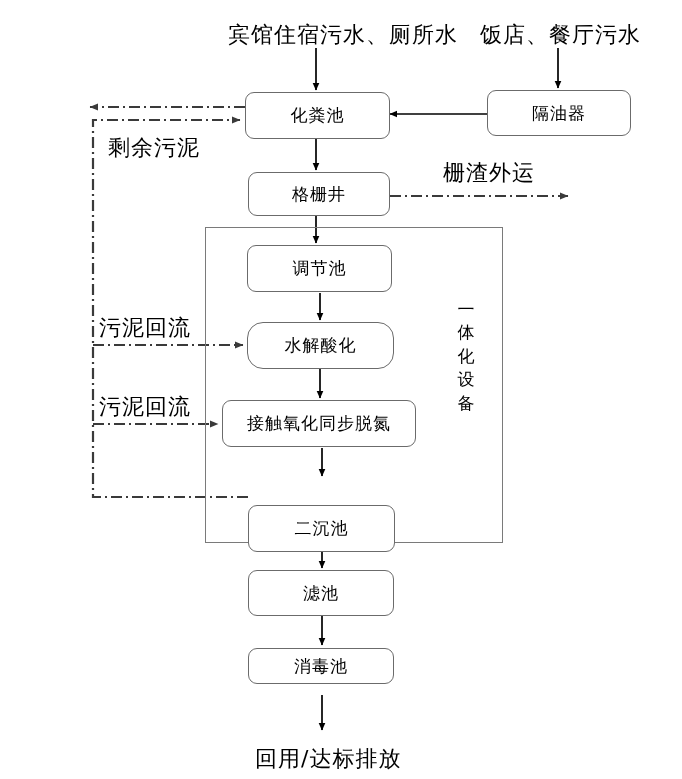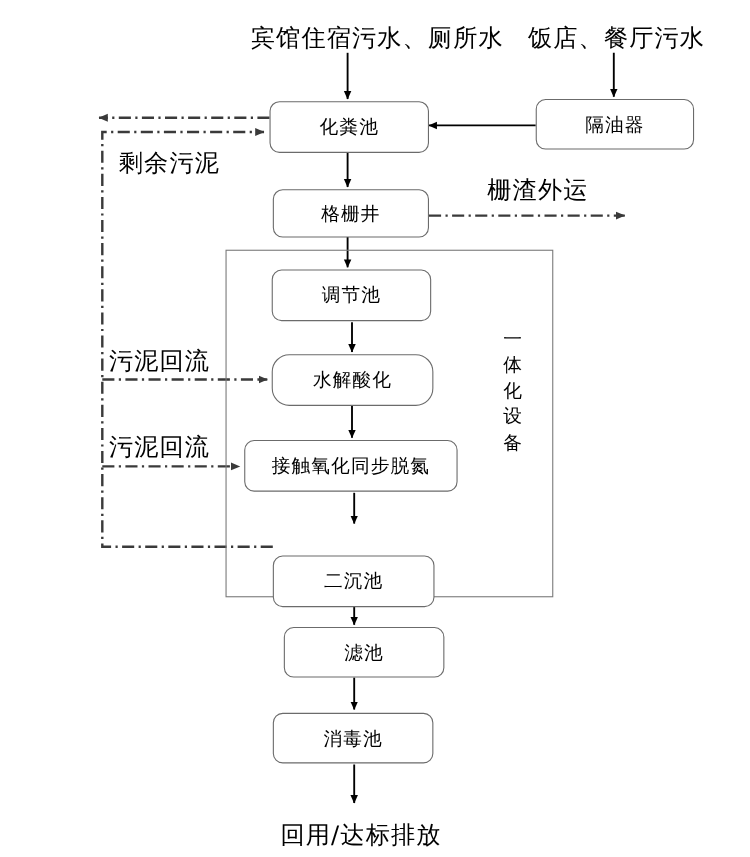--- a/index.html
+++ b/index.html
@@ -163,23 +163,23 @@
   </div>
 
   <div class="node" style="left:247px; top:245px; width:145px; height:47px;">调节池</div>
 
   <div class="node" style="left:247px; top:322px; width:147px; height:47px;border-radius:16px;">水解酸化</div>
 
   <div class="node" style="left:222px; top:400px; width:194px; height:47px;">接触氧化同步脱氮</div>
 
   <div class="node" style="left:248px; top:477px; width:147px; height:47px;margin-top:28px;">二沉池</div>
 
-  <div class="node" style="left:248px; top:570px; width:146px; height:46px;margin-left:10px;">滤池</div>
+  <div class="node" style="left:248px; top:570px; width:146px; height:46px;">滤池</div>
 
-  <div class="node" style="left:248px; top:648px; width:146px; height:46px;">消毒池</div>
+  <div class="node" style="left:248px; top:648px; width:146px; height:36px;">消毒池</div>
 
 
   <div class="free-label" style="left:108px; top:133px;">剩余污泥</div>
 
   <div class="free-label" style="left:443px; top:158px;">栅渣外运</div>
 
   <div class="free-label" style="left:99px; top:313px;">污泥回流</div>
 
   <div class="free-label" style="left:99px; top:392px;">污泥回流</div>
 

